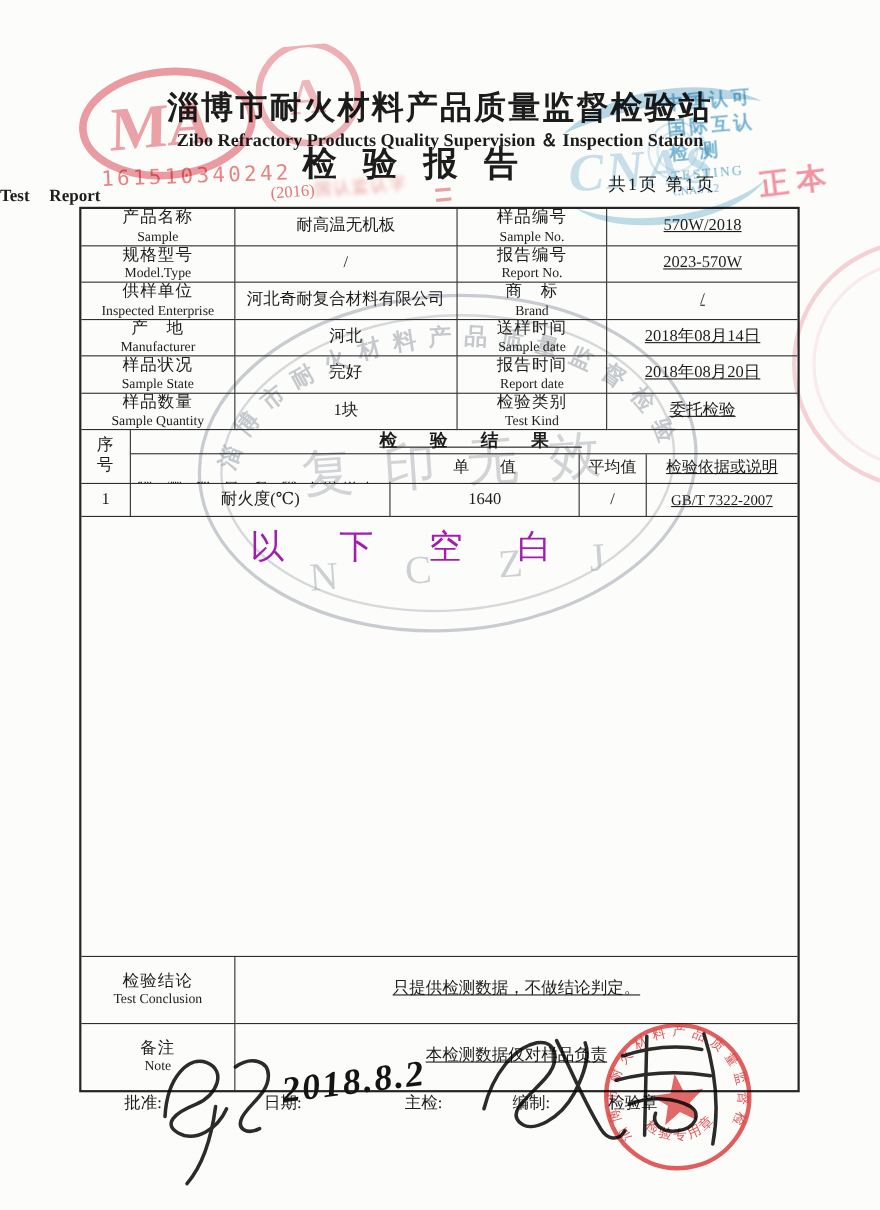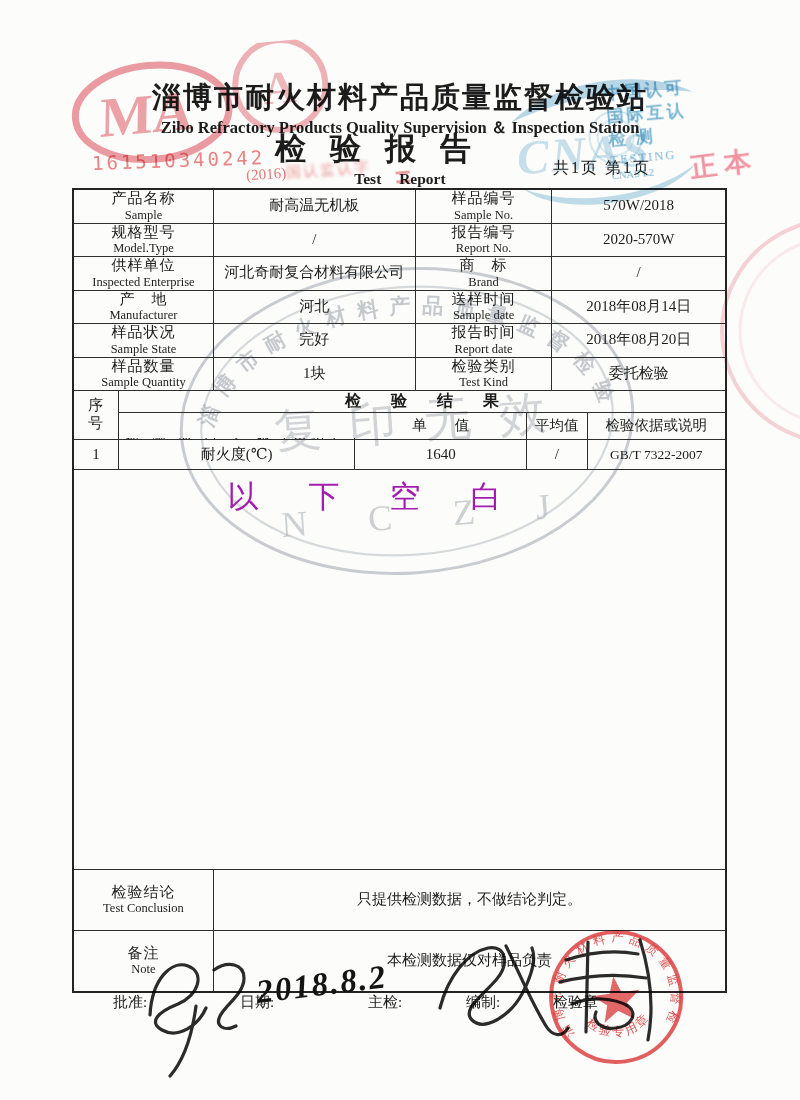--- a/index.html
+++ b/index.html
@@ -10,32 +10,32 @@
     font-family: "Liberation Serif", "DejaVu Serif", serif;
   }
   
   .station-cn { position:absolute; top:78px; left:0; right:0; text-align:center;
     font-size:29px; font-weight:bold; letter-spacing:2px; z-index:2;}
   .station-en { position:absolute; top:117px; left:0; right:0; text-align:center;
     font-size:16.5px; font-weight:bold; z-index:2;}
   .title-cn { position:absolute; top:128px; left:0; right:30px; text-align:center;
     font-size:31px; font-weight:bold; letter-spacing:24px; z-index:2;}
   .pages { position:absolute; top:158px; left:553px; font-size:16px; letter-spacing:2px; z-index:2;}
-  .title-en { position:absolute; top:170px; left:0; right:0; text-align:center;
+  .title-en { position:absolute; top:170px; left:0; right:0; 
     font-size:15.5px; font-weight:bold; word-spacing:14px; z-index:2;}
   
   .tbl { position:absolute; left:72px; top:188px; width:655px; border:2px solid #242424; z-index:2; background:transparent;}
   .sec { display:grid; }
   .sec-info { grid-template-columns:21.5% 31% 21% 26.5%; grid-template-rows:repeat(6,33.5px); }
   .sec-res  { grid-template-columns:6.9% 36.3% 26.4% 9.3% 21.1%; grid-template-rows:22px 27px 30px; }
   .sec-con  { grid-template-columns:21.5% 78.5%; grid-template-rows:61px 60px; }
   .c { border-right:1.2px solid #2e2e2e; border-bottom:1.2px solid #2e2e2e;
        display:flex; flex-direction:column; align-items:center; justify-content:center;
        line-height:1.18; overflow:hidden; text-align:center;}
-  .c.last { border-right:none; }
+  .c.last { border-right:none;text-decoration:underline; }
   .c.nob  { border-bottom:none; }
   .lab .cn { font-size:15px; letter-spacing:1px;}
   .lab .en { font-size:12.5px; }
   .val { font-size:15px; }
   .res-title { font-size:16px; font-weight:bold; letter-spacing:30px; padding-left:30px;}
   .res-head { font-size:14.5px; }
   .ls-wide { letter-spacing:28px; padding-left:28px; }
   .ls-mid  { letter-spacing:4px;margin-top:25px; }
   .blank-cell { position:relative; height:400px; border-bottom:1.2px solid #2e2e2e; }
   .blank-note { position:absolute; top:6px; left:0; right:70px; text-align:center;
@@ -146,21 +146,21 @@
           <span class="en">Model.Type</span>
         </div>
       <div class="c val">
           <span>/</span>
         </div>
       <div class="c lab">
           <span class="cn">报告编号</span>
           <span class="en">Report No.</span>
         </div>
       <div class="c val last">
-          <span>2020-570W</span>
+          <span>2023-570W</span>
         </div>
 
       <div class="c lab">
           <span class="cn">供样单位</span>
           <span class="en">Inspected Enterprise</span>
         </div>
       <div class="c val">
           <span>河北奇耐复合材料有限公司</span>
         </div>
       <div class="c lab">

